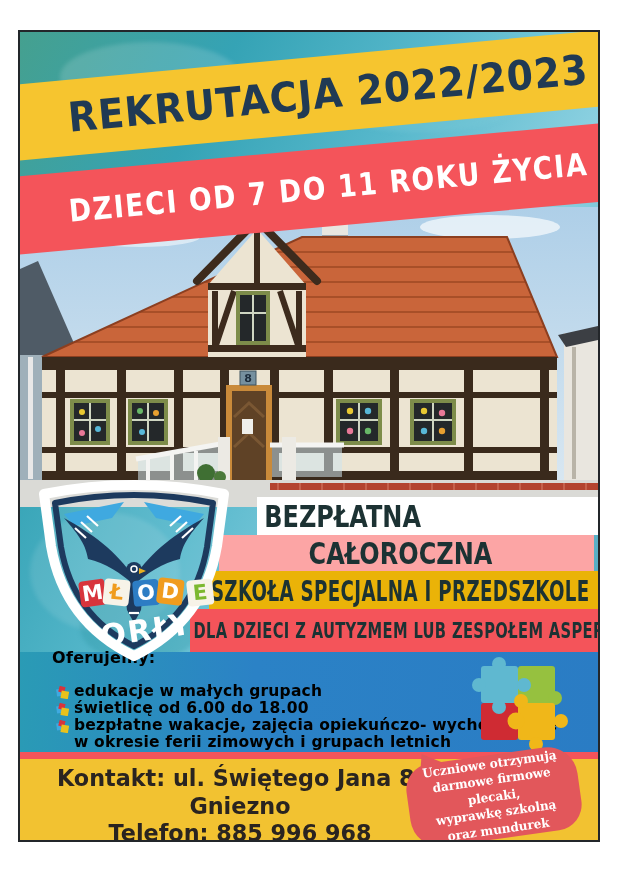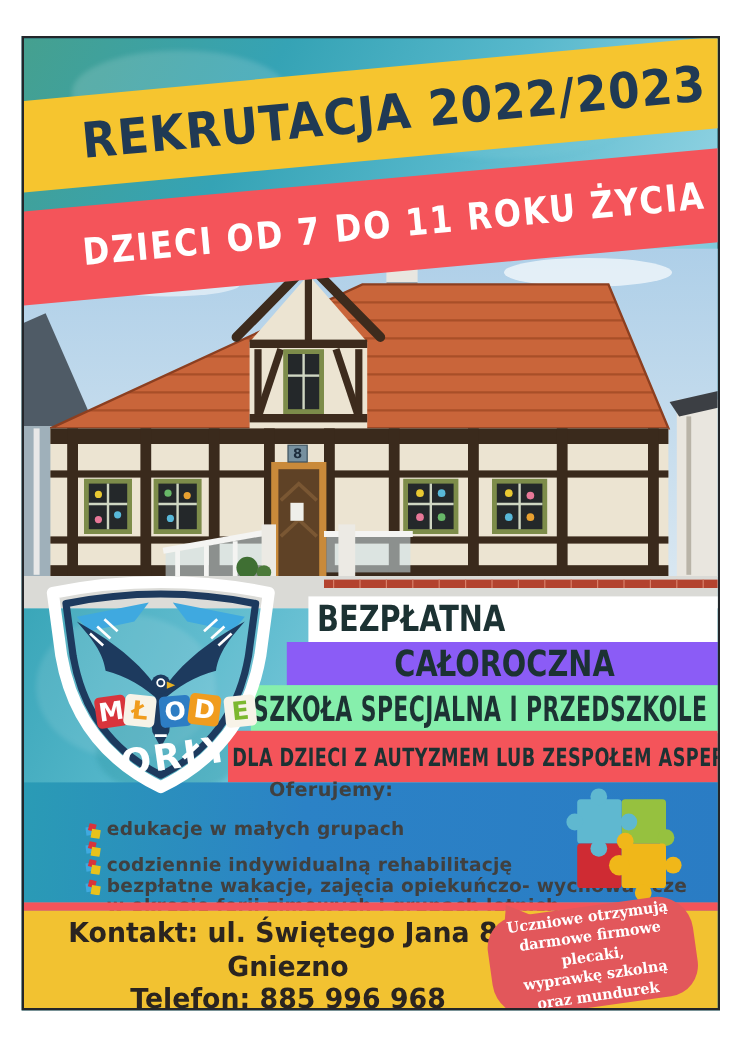--- a/index.html
+++ b/index.html
@@ -26,33 +26,33 @@
       display:inline-block;transform:scaleX(.86);white-space:nowrap;}
 
   
   .photo{position:absolute;left:0;top:175px;width:582px;height:300px;}
 
   
   .ribbon{position:absolute;display:flex;align-items:center;overflow:hidden;}
   .ribbon .t{font-weight:800;color:#1c3233;white-space:nowrap;display:inline-block;transform-origin:0 50%;}
   .rib-green {left:227px;top:465px;width:355px;height:38px;background:#ffffff;margin-left:10px;}
   .rib-green .t{font-size:30px;transform:scaleX(.8);padding-left:9px;}
-  .rib-blue  {left:219px;top:503px;width:375px;height:36px;background:#8b5cf6;}
+  .rib-blue  {left:199px;top:503px;width:375px;height:36px;background:#fca5a5;}
   .rib-blue .t{font-size:30px;transform:scaleX(.8);padding-left:112px;}
-  .rib-yellow{left:189px;top:539px;width:393px;height:40px;background:#86efac;}
+  .rib-yellow{left:189px;top:539px;width:393px;height:40px;background:#eab308;}
   .rib-yellow .t{font-size:29px;transform:scaleX(.63);padding-left:3px;letter-spacing:.5px;}
   .rib-red   {left:170px;top:577px;width:412px;height:43px;background:#f4545a;}
   .rib-red .t{font-size:21px;transform:scaleX(.7);padding-left:5px;letter-spacing:.5px;}
 
   
   .section-blue{position:absolute;left:0;top:620px;width:582px;height:100px;
      background:linear-gradient(95deg,#2a9bb5 0%,#2b82c6 40%,#2a7cc4 100%);}
   .strip-red{position:absolute;left:0;top:720px;width:582px;height:7px;background:#f4545a;}
 
-  .offer{position:absolute;left:35px;top:616px;width:430px;color:#404040;text-align:center;}
+  .offer{position:absolute;left:20px;top:616px;width:430px;color:#000000;}
   .offer h3{margin:0 0 3px 12px;font-size:16px;font-weight:800;letter-spacing:.3px;}
   .offer ul{list-style:none;margin:16px;padding:0;}
   .offer li{display:flex;align-items:center;gap:5px;font-size:15.5px;font-weight:800;
             line-height:17px;white-space:nowrap;letter-spacing:.2px;}
   .offer li.cont{padding-left:18px;}
   .bullet{flex:0 0 13px;height:13px;position:relative;top:1px;}
 
   .puzzle-wrap{position:absolute;left:437px;top:622px;width:122px;height:96px;}
 
   
@@ -288,28 +288,21 @@
               <rect x="5" y="5" width="7.5" height="7.5" fill="#e8c21c" transform="rotate(10 8 9)"></rect>
             </svg>
           <span>edukacje w małych grupach</span>
         </li>
         <li>
           <svg class="bullet" viewBox="0 0 13 13">
               <rect x="0.5" y="3" width="7" height="7" fill="#3fa9e0" transform="rotate(-8 4 6)"></rect>
               <rect x="3" y="0.5" width="6" height="6" fill="#d8343c" transform="rotate(15 6 3)"></rect>
               <rect x="5" y="5" width="7.5" height="7.5" fill="#e8c21c" transform="rotate(10 8 9)"></rect>
             </svg>
-        </li>
-        <li>
-          <svg class="bullet" viewBox="0 0 13 13">
-              <rect x="0.5" y="3" width="7" height="7" fill="#3fa9e0" transform="rotate(-8 4 6)"></rect>
-              <rect x="3" y="0.5" width="6" height="6" fill="#d8343c" transform="rotate(15 6 3)"></rect>
-              <rect x="5" y="5" width="7.5" height="7.5" fill="#e8c21c" transform="rotate(10 8 9)"></rect>
-            </svg>
-          <span>codziennie indywidualną rehabilitację</span>
+          <span>świetlicę od 6.00 do 18.00</span>
         </li>
         <li>
           <svg class="bullet" viewBox="0 0 13 13">
               <rect x="0.5" y="3" width="7" height="7" fill="#3fa9e0" transform="rotate(-8 4 6)"></rect>
               <rect x="3" y="0.5" width="6" height="6" fill="#d8343c" transform="rotate(15 6 3)"></rect>
               <rect x="5" y="5" width="7.5" height="7.5" fill="#e8c21c" transform="rotate(10 8 9)"></rect>
             </svg>
           <span>bezpłatne wakacje, zajęcia opiekuńczo- wychowawcze</span>
         </li>
         <li class="cont">

